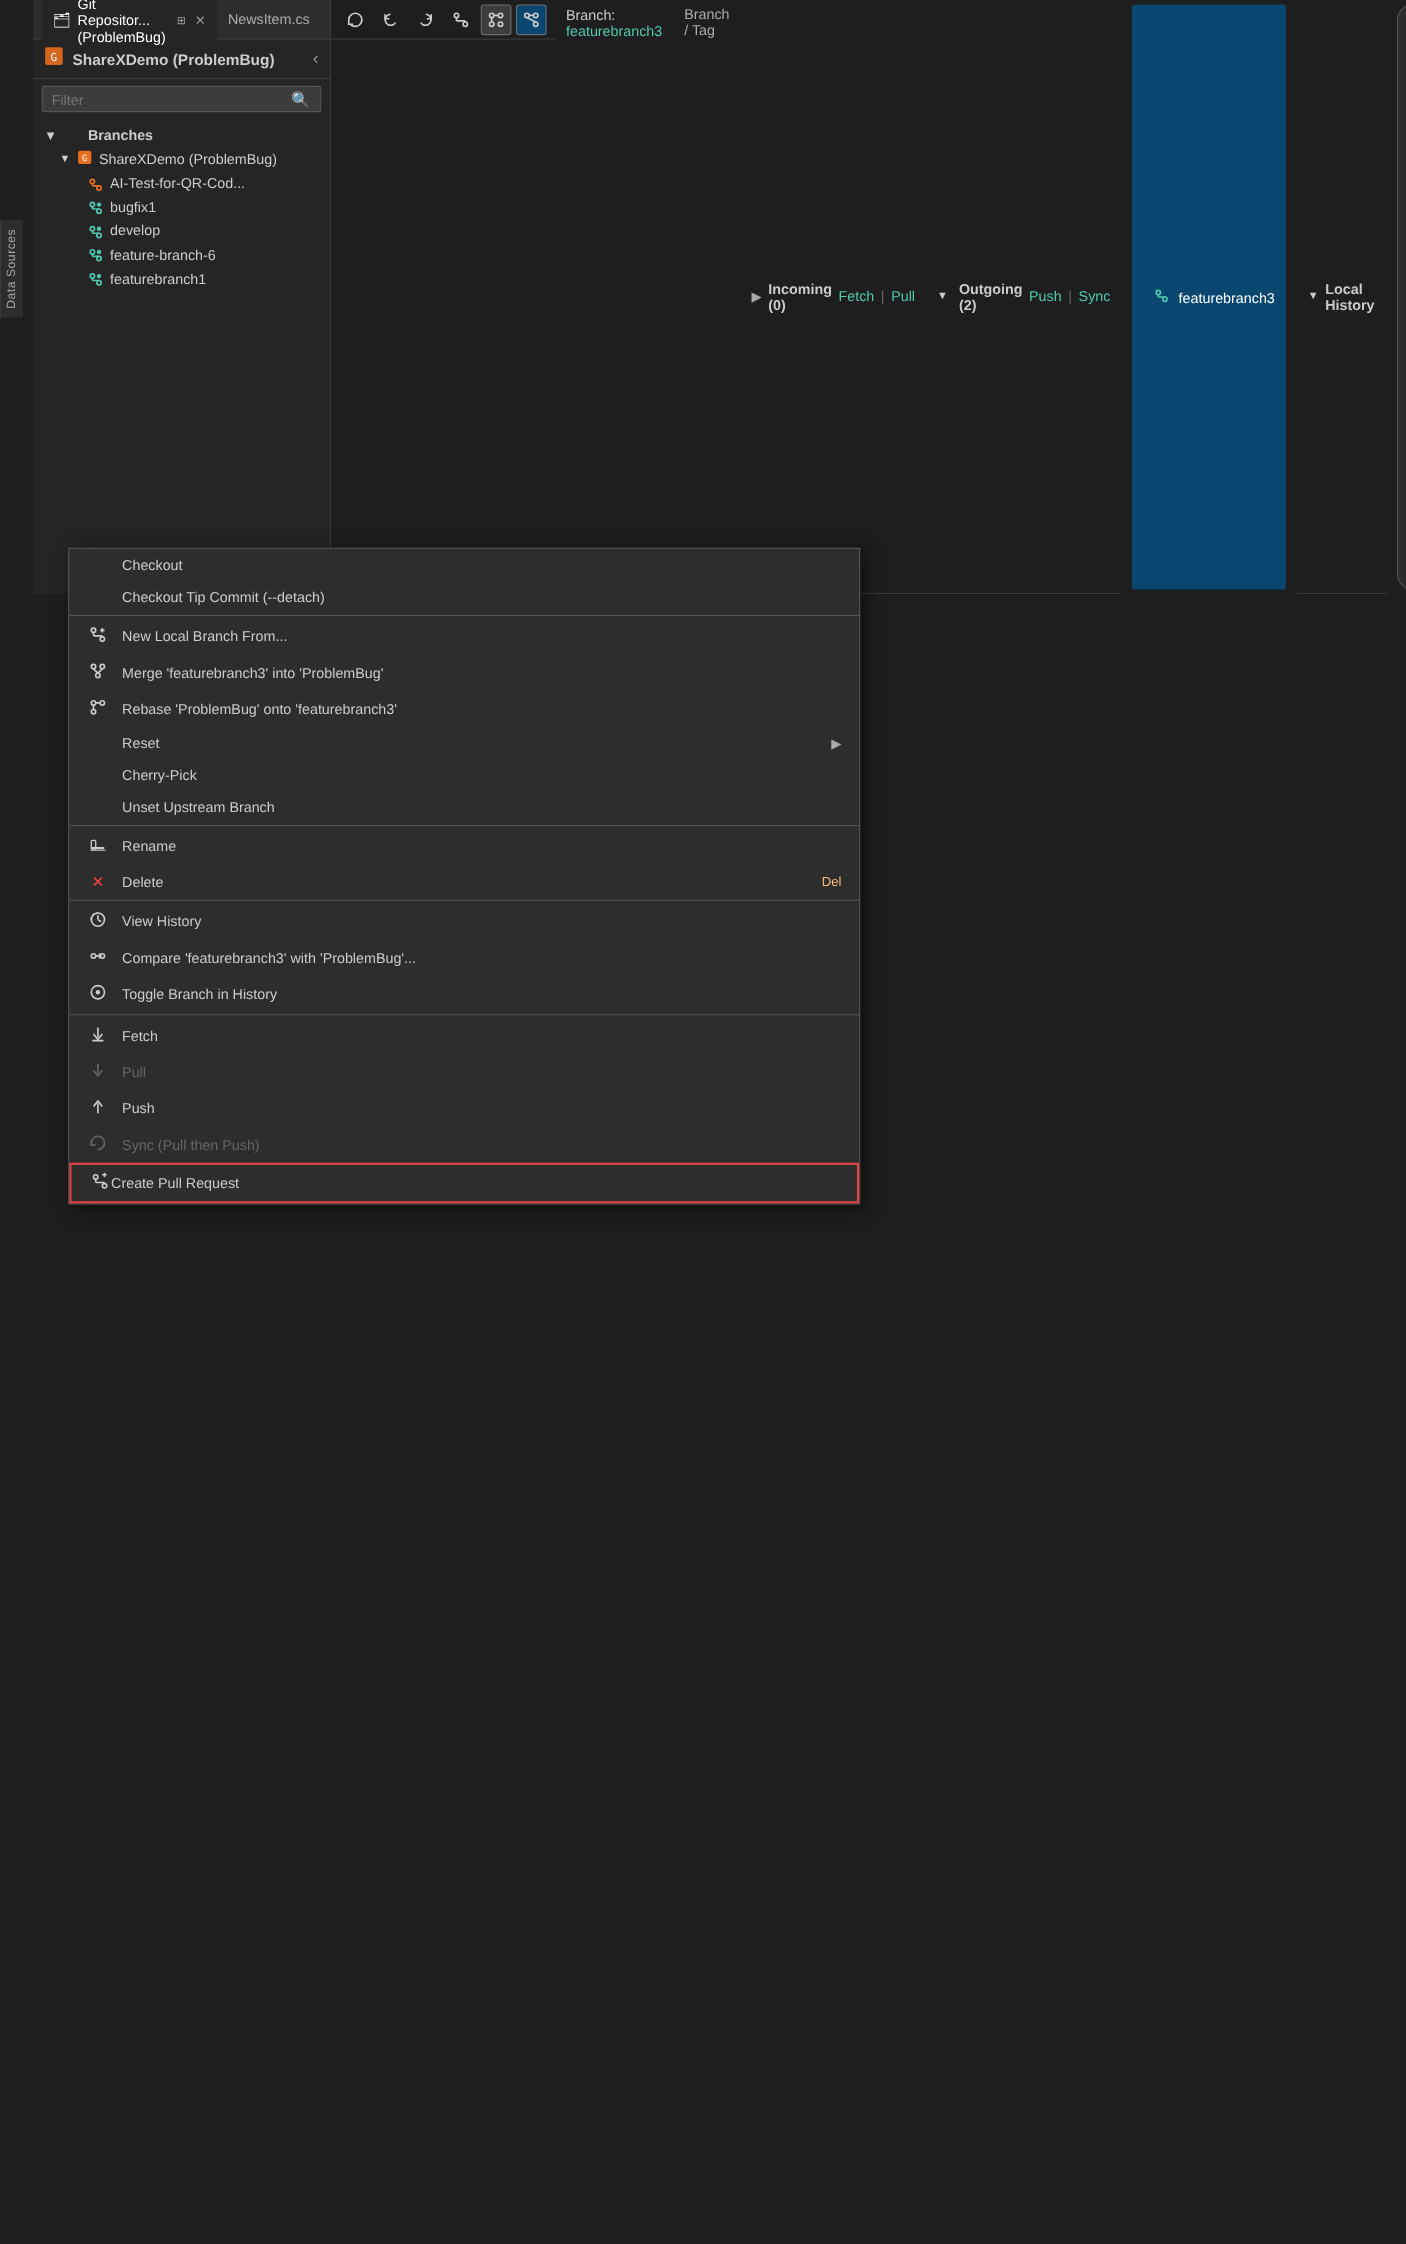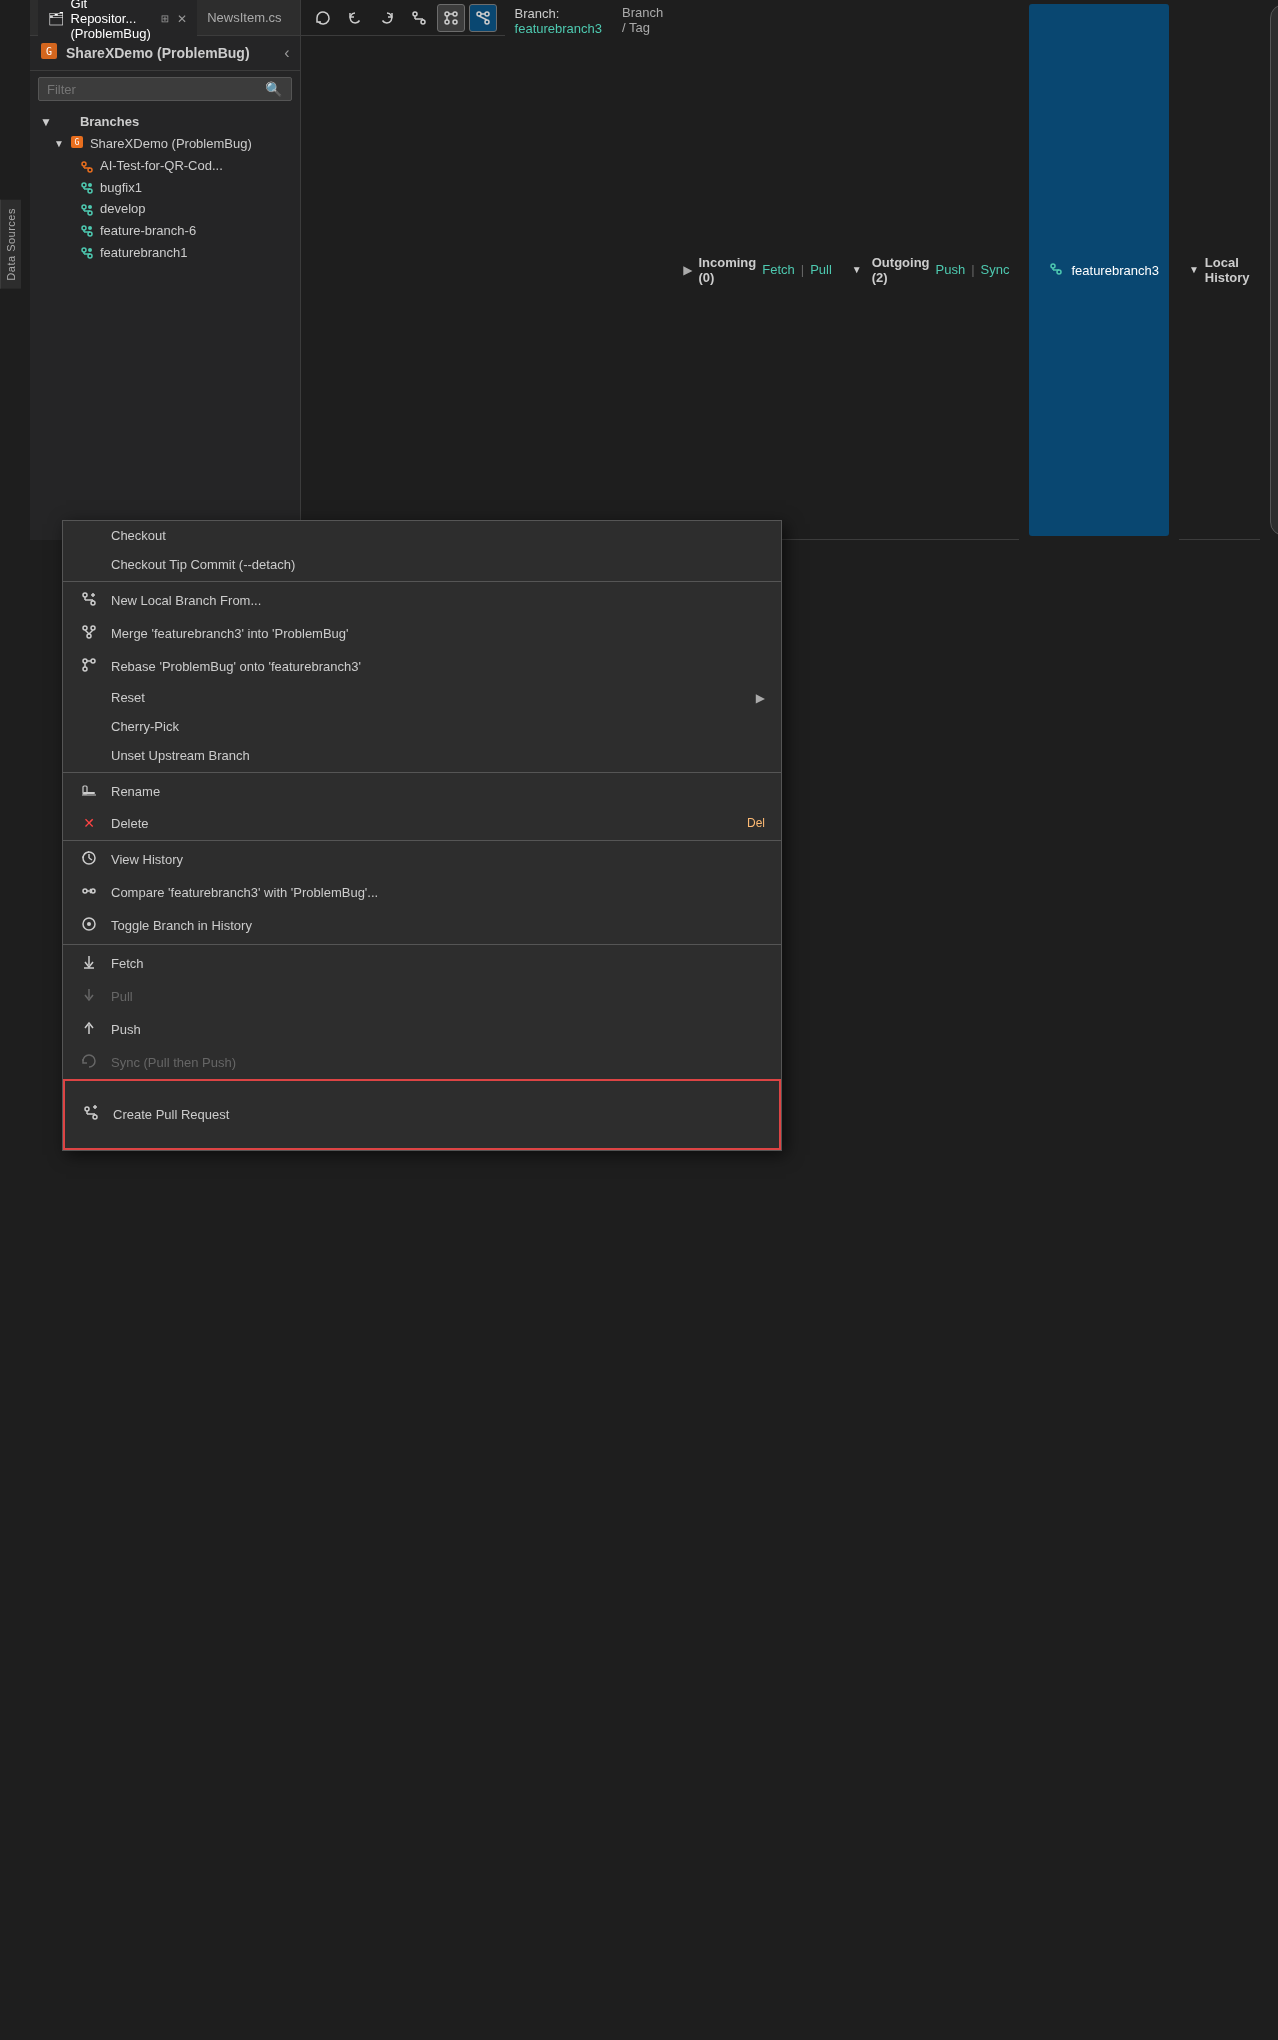--- a/index.html
+++ b/index.html
@@ -228,21 +228,21 @@
       color: #aaa;
       font-size: 11px;
       padding: 8px 4px;
       border-right: 1px solid #3c3c3c;
       letter-spacing: 0.5px;
     }
 
     
     .context-menu {
       position: absolute;
-      top: 520px;
+      top: 498px;
       left: 62px;
       width: 720px;
       background: #2d2d2d;
       border: 1px solid #555;
       box-shadow: 4px 4px 16px rgba(0,0,0,0.6);
       z-index: 100;
     }
 
     .menu-item {
       display: flex;
@@ -277,22 +277,21 @@
 
     .menu-separator {
       height: 1px;
       background: #555;
       margin: 2px 0;
     }
 
     .create-pr-item {
       display: flex;
       align-items: center;
-      padding: 24px 16px;
-      gap: 12px;
+      padding: 7px 16px;
       cursor: pointer;
       font-size: 13px;
       color: #ccc;
       border: 2px solid #d44;
       background: #2d2d2d;
     }
   </style>
 </head>
 <body>
 

